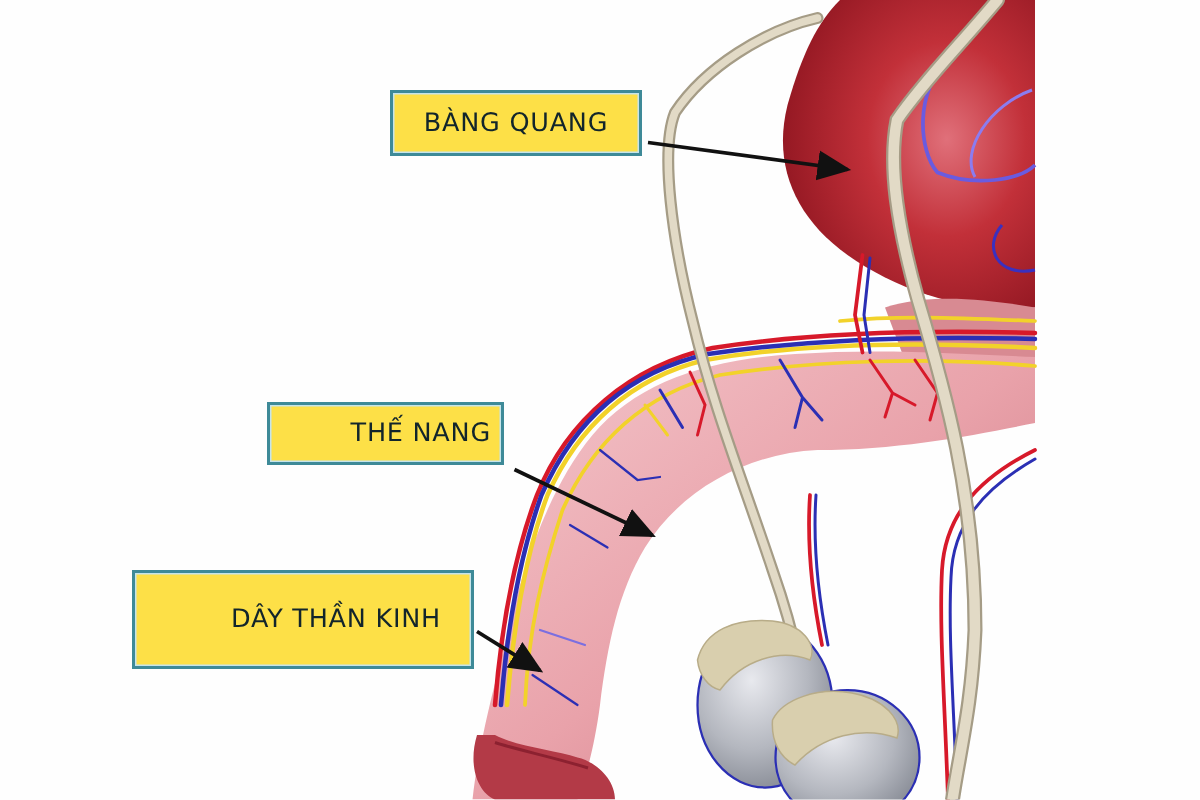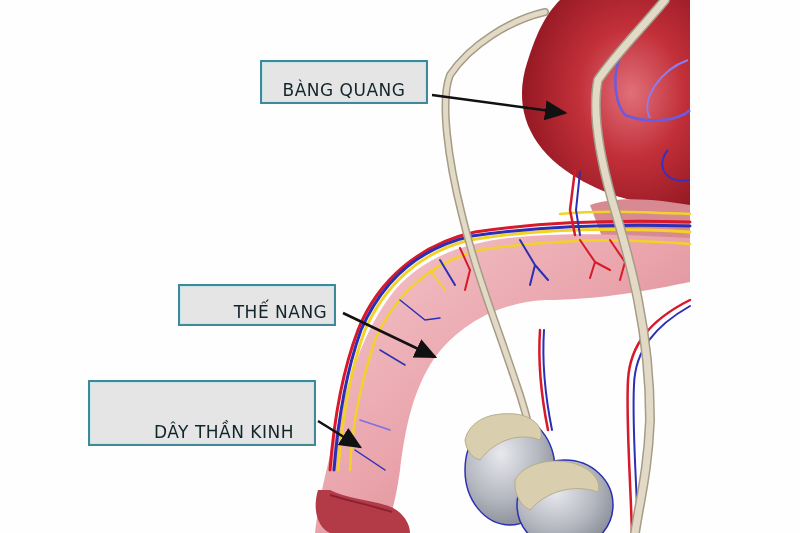--- a/index.html
+++ b/index.html
@@ -5,32 +5,32 @@
     * { margin: 0; padding: 0; box-sizing: border-box; }
     html, body {
       width: 800px; height: 533px; overflow: hidden;
       background: #fefefe;
       font-family: "DejaVu Sans", "Liberation Sans", sans-serif;
     }
     #stage { position: relative; width: 800px; height: 533px; }
     #illustration { position: absolute; left: 0; top: 0; width: 800px; height: 533px; }
     .label-box {
       position: absolute;
-      background: #e5e5e5;
+      background: #fde047;
       border: 2px solid #3e8a98;
       color: #12252b;
       font-size: 17px;
       letter-spacing: 0.5px;
       text-align: center;
-      display: flex; flex-direction: column; align-items: center; justify-content: flex-end;
+      display: flex; flex-direction: column; align-items: center; justify-content: center;
       line-height: 24px;
       box-shadow: 0 0 0 1px #c6e4ea inset;
     }
     #label-bladder { left: 260px; top: 60px; width: 168px; height: 44px; }
-    #label-corpora { left: 178px; top: 284px; width: 158px; height: 42px; padding-left: 47px; }
+    #label-corpora { left: 178px; top: 268px; width: 158px; height: 42px; padding-left: 47px; }
     #label-nerve   { left: 88px;  top: 380px; width: 228px; height: 66px; padding-left: 44px; }
   </style>
 </head>
 <body>
 
 <div id="stage">
 
   <svg id="illustration" viewBox="0 0 800 533">
     <defs>
       <radialGradient id="bladderGrad" cx="0.65" cy="0.45" r="0.7">

